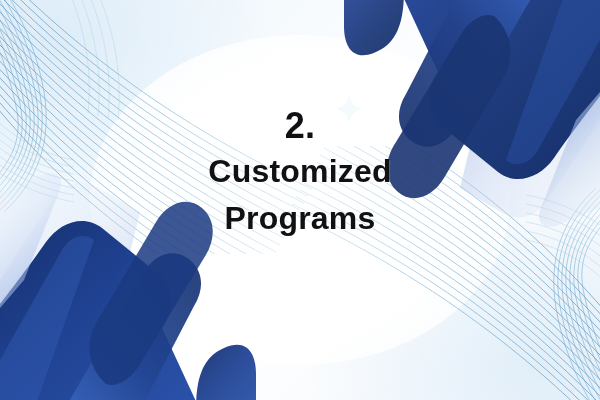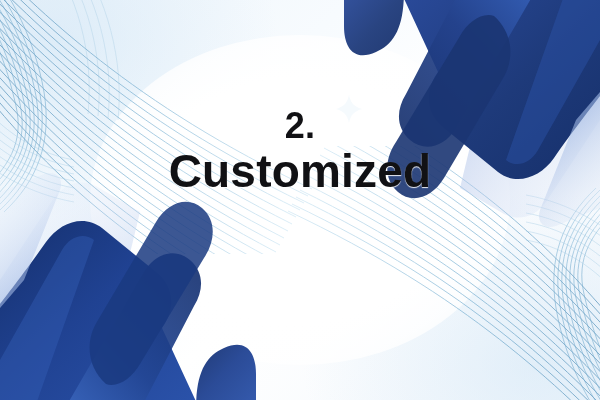--- a/index.html
+++ b/index.html
@@ -79,21 +79,21 @@
     color: #111114;
     font-weight: bold;
     letter-spacing: 0.2px;
     text-shadow: 0 1px 1px rgba(255,255,255,0.9);
   }
   .line-number {
     font-size: 36px;
     line-height: 44px;
   }
   .line-main {
-    font-size: 46px;
+    font-size: 32px;
     line-height: 47px;
   }
 </style>
 </head>
 <body>
 
 <div id="slide">
 
   <div class="bg-base"></div>
   <div class="bg-tint-tl"></div>
@@ -275,15 +275,16 @@
     <path d="M236,120 L260,92 L260,208 L216,226 C 204,230 196,222 200,210 Z" fill="url(#navPale3)"></path>
   </svg>
 
   <svg class="sparkle" viewBox="0 0 34 34">
     <path d="M17,3 C18.4,11 22.6,15 30,17 C22.6,19 18.4,23 17,31 C15.6,23 11.4,19 4,17 C11.4,15 15.6,11 17,3 Z" fill="#e6f2fa" opacity="0.85"></path>
   </svg>
 
   <div class="title-block">
     <span class="title-line line-number">2.</span>
     <span class="title-line line-main">Customized</span>
+    <span class="title-line line-main">Programs</span>
   </div>
 
 </div>
 
 </body></html>

